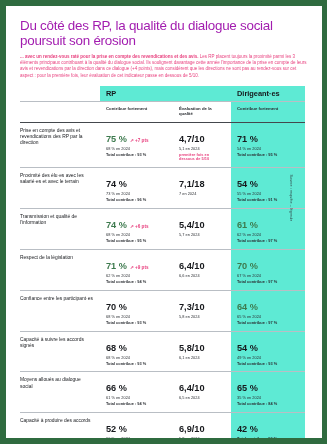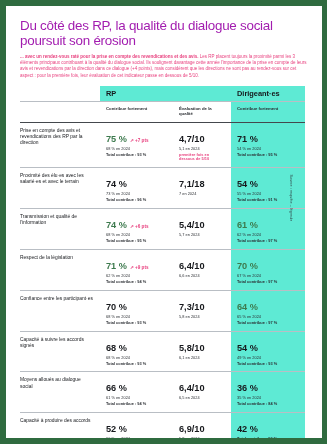--- a/index.html
+++ b/index.html
@@ -166,21 +166,21 @@
           <tr>
             <td class="rowlabel rule-thin">Capacité à suivre les accords signés</td>
             <td class="cell rule-thin"><span class="big">68 %</span><div class="sub">68 % en 2024</div><div class="sub b">Total contribue : 93 %</div></td>
             <td class="cell rule-thin"><span class="big">5,8/10</span><div class="sub">6,1 en 2024</div></td>
             <td class="cell shade rule-thin"><span class="big">54 %</span><div class="sub">49 % en 2024</div><div class="sub b">Total contribue : 93 %</div></td>
           </tr>
           <tr>
             <td class="rowlabel rule-thin">Moyens alloués au dialogue social</td>
             <td class="cell rule-thin"><span class="big">66 %</span><div class="sub">61 % en 2024</div><div class="sub b">Total contribue : 94 %</div></td>
             <td class="cell rule-thin"><span class="big">6,4/10</span><div class="sub">6,5 en 2024</div></td>
-            <td class="cell shade rule-thin"><span class="big">36 %</span><div class="sub">35 % en 2024</div><div class="sub b">Total contribue : 84 %</div></td>
+            <td class="cell shade rule-thin"><span class="big">65 %</span><div class="sub">35 % en 2024</div><div class="sub b">Total contribue : 84 %</div></td>
           </tr>
           <tr>
             <td class="rowlabel rule-thin">Capacité à produire des accords</td>
             <td class="cell rule-thin"><span class="big">52 %</span><div class="sub">60 % en 2024</div></td>
             <td class="cell rule-thin"><span class="big">6,9/10</span><div class="sub">5,9 en 2024</div></td>
             <td class="cell shade rule-thin"><span class="big">42 %</span><div class="sub b">Total contribue : 90 %</div></td>
           </tr>
         </tbody>
     </table>
 

